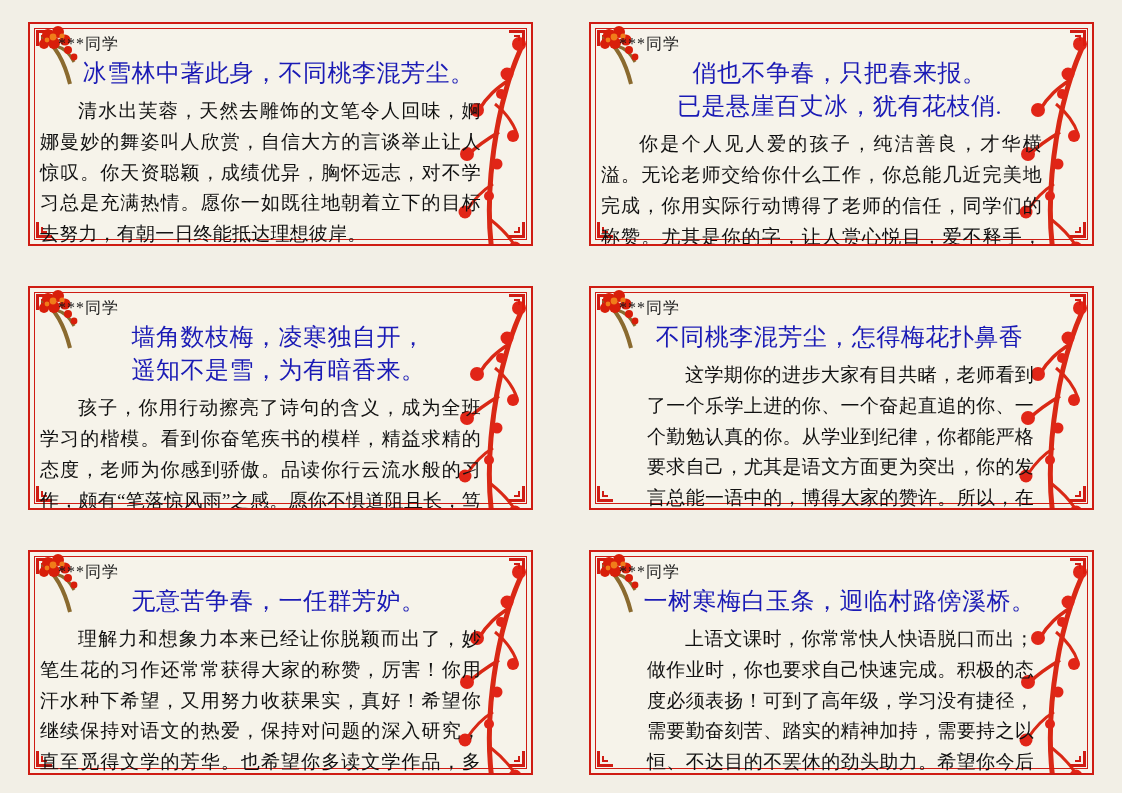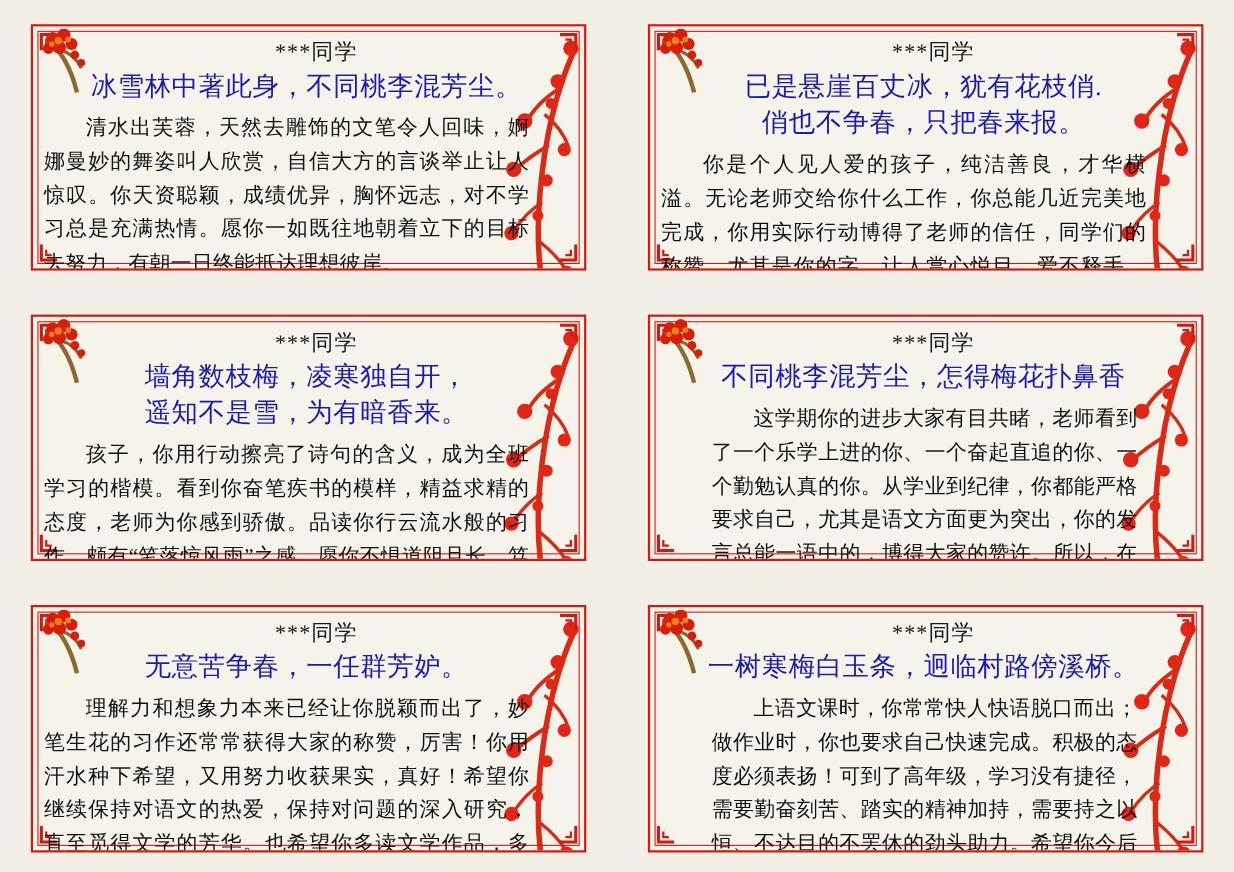--- a/index.html
+++ b/index.html
@@ -80,24 +80,23 @@
     pointer-events: none;
     opacity: 0.95;
   }
   .content {
     position: relative;
     z-index: 3;
     padding: 6px 14px 6px 10px;
   }
   .salutation {
     color: #1a1a1a;
-    font-size: 20px;
+    font-size: 16px;
     letter-spacing: 1px;
     margin: 4px 0 2px 0;
-    text-align: center;
     padding-left: 18px;
   }
   .poem {
     color: #1a1ab5;
     font-size: 24px;
     line-height: 1.38;
     text-align: center;
     margin: 2px 0 6px 0;
     font-family: "Liberation Serif", "DejaVu Serif", serif;
     letter-spacing: 0.5px;
@@ -276,22 +275,22 @@
                 <circle cx="88" cy="130" r="5.5"></circle>
               <circle cx="80" cy="162" r="5"></circle>
                 <circle cx="92" cy="60" r="5"></circle>
             </g>
           </svg>
         </div>
 
         <div class="content">
           <div class="salutation">***同学</div>
           <div class="poem">
+            <span class="line">俏也不争春，只把春来报。</span>
             <span class="line">已是悬崖百丈冰，犹有花枝俏.</span>
-            <span class="line">俏也不争春，只把春来报。</span>
           </div>
           <p class="body-text">你是个人见人爱的孩子，纯洁善良，才华横溢。无论老师交给你什么工作，你总能几近完美地完成，你用实际行动博得了老师的信任，同学们的称赞。尤其是你的字，让人赏心悦目，爱不释手，不愧为班中的“小书家”！</p>
         </div>
       </div>
     </div>
 
     <div class="cell">
       <div class="card">
         <div class="card-inner-border"></div>
         <div class="corner tl">

